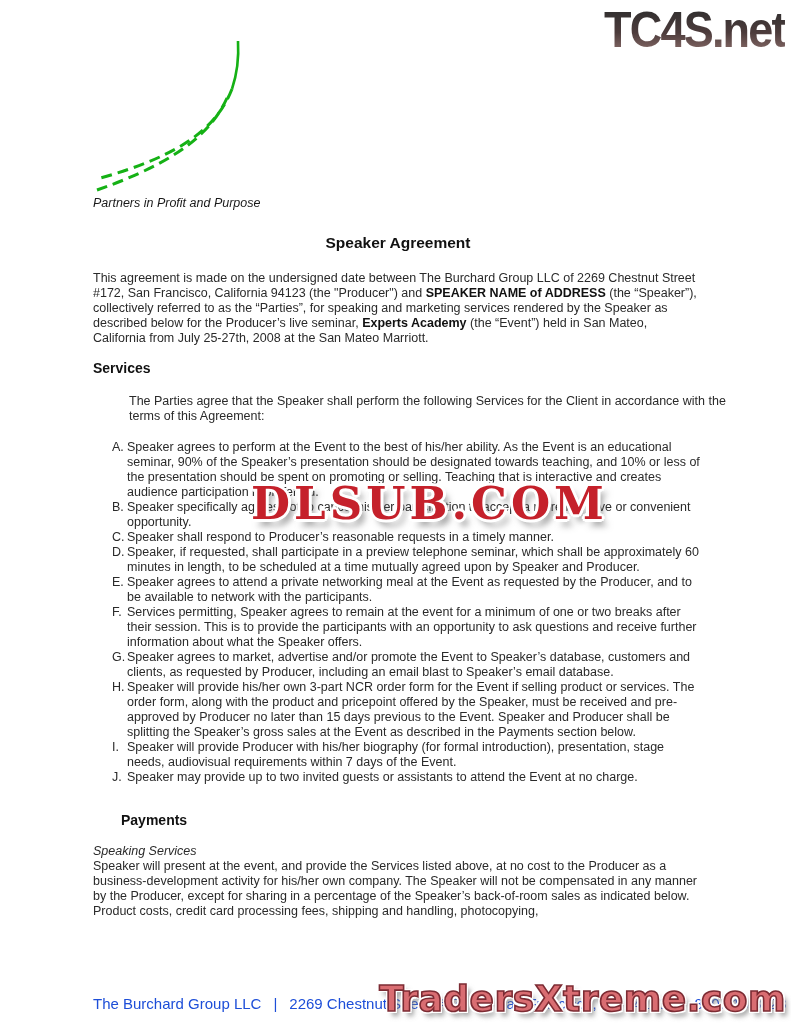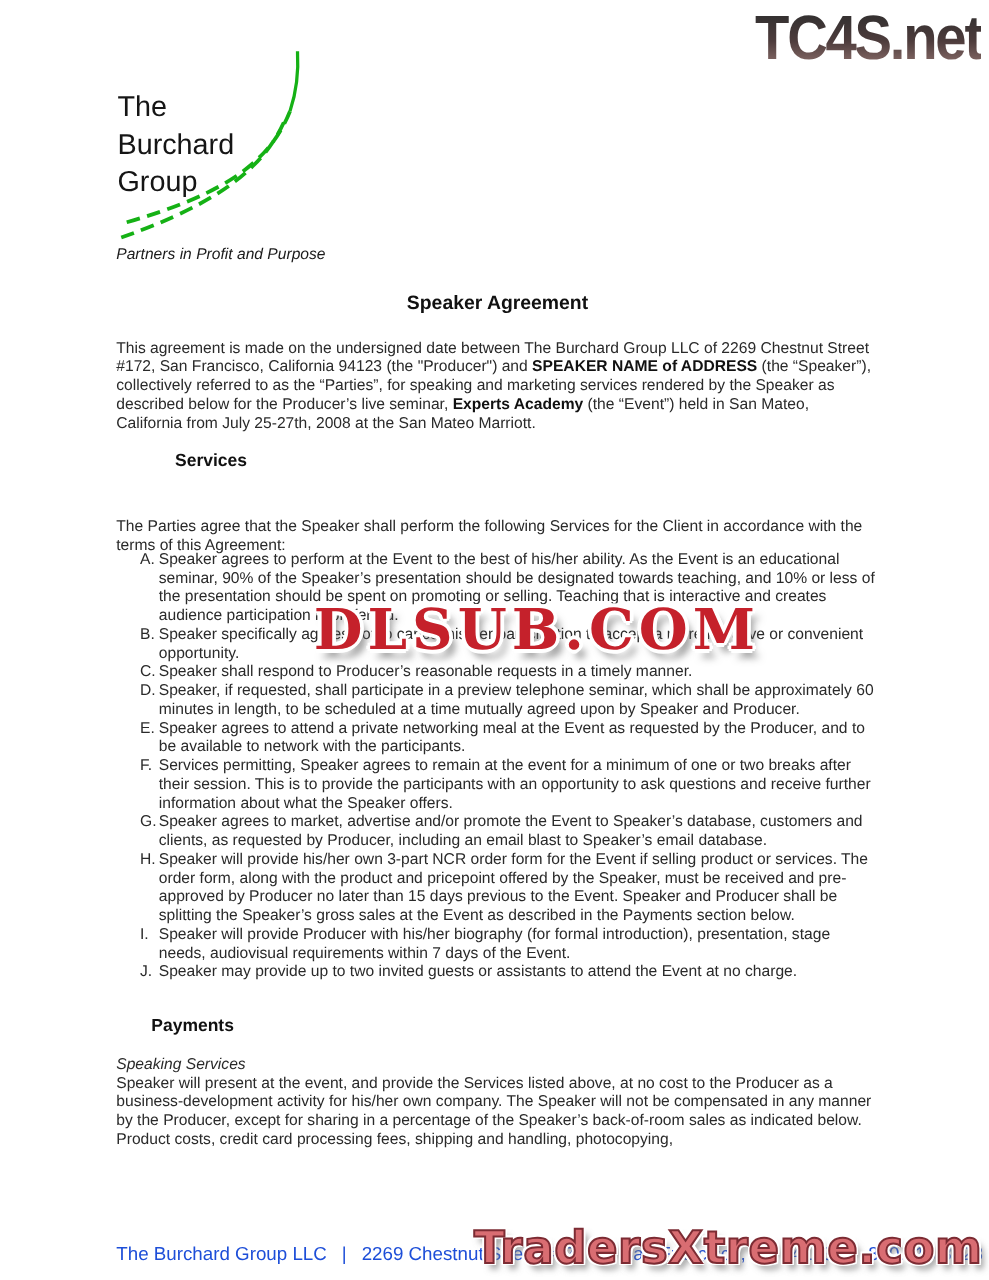--- a/index.html
+++ b/index.html
@@ -27,22 +27,22 @@
   .tagline{
     position:absolute;left:1px;top:160px;white-space:nowrap;
     font-style:italic;font-size:12.5px;color:#1a1a1a;
   }
   
   .col{position:absolute;left:93px;width:610px;font-size:12.5px;line-height:15px;}
   .doc-title{top:233px;text-align:center;font-size:15.5px;line-height:20px;font-weight:700;color:#111;}
   .intro{top:271px;}
   b{color:#111;}
   .h2{font-size:14px;line-height:18px;font-weight:700;color:#111;}
-  .h-services{top:359px;margin-left:47px;}
-  .p-services{top:414px;}
+  .h-services{top:359px;}
+  .p-services{top:394px;margin-left:36px;}
   .list{top:440px;}
   .list-item{display:flex;}
   .list-letter{flex:0 0 15px;margin-left:19px;}
   .list-text{flex:1;}
   .h-payments{top:811px;margin-left:28px;}
   .sub-speaking{top:844px;font-style:italic;}
   .p-pay{top:859px;}
   
   .footer{top:996px;text-align:center;font-size:15px;color:#1d4ed8;white-space:nowrap;}
   .footer .sep{margin:0 12px;}
@@ -73,25 +73,20 @@
 <body>
 
 <div class="tc4s">TC4S.net</div>
 
 <div class="logo">
   <svg width="160" height="180" viewBox="0 0 160 180">
     <path d="M146,5 C147,22 145,38 140,53" fill="none" stroke="#15b115" stroke-width="2.6"></path>
     <path d="M140,53 C126,88 96,118 5,143" fill="none" stroke="#15b115" stroke-width="3" stroke-dasharray="11 6"></path>
     <path d="M135,62 C120,95 88,125 5,154" fill="none" stroke="#15b115" stroke-width="3" stroke-dasharray="11 6"></path>
   </svg>
-  <div class="logo-text">
-    <div>The</div>
-    <div>Burchard</div>
-    <div>Group</div>
-  </div>
   <div class="tagline">Partners in Profit and Purpose</div>
 </div>
 
 <div class="col doc-title">Speaker Agreement</div>
 
 <p class="col intro" style="position:absolute;margin:0;"><span>This agreement is made on the undersigned date between The Burchard Group LLC of 2269 Chestnut Street #172, San Francisco, California 94123 (the "Producer") and </span><b>SPEAKER NAME of ADDRESS</b><span> (the “Speaker”), collectively referred to as the “Parties”, for speaking and marketing services rendered by the Speaker as described below for the Producer’s live seminar, </span><b>Experts Academy</b><span> (the “Event”) held in San Mateo, California from July 25-27th, 2008 at the San Mateo Marriott.</span></p>
 
 <div class="col h2 h-services">Services</div>
 <div class="col p-services">The Parties agree that the Speaker shall perform the following Services for the Client in accordance with the terms of this Agreement:</div>
 

